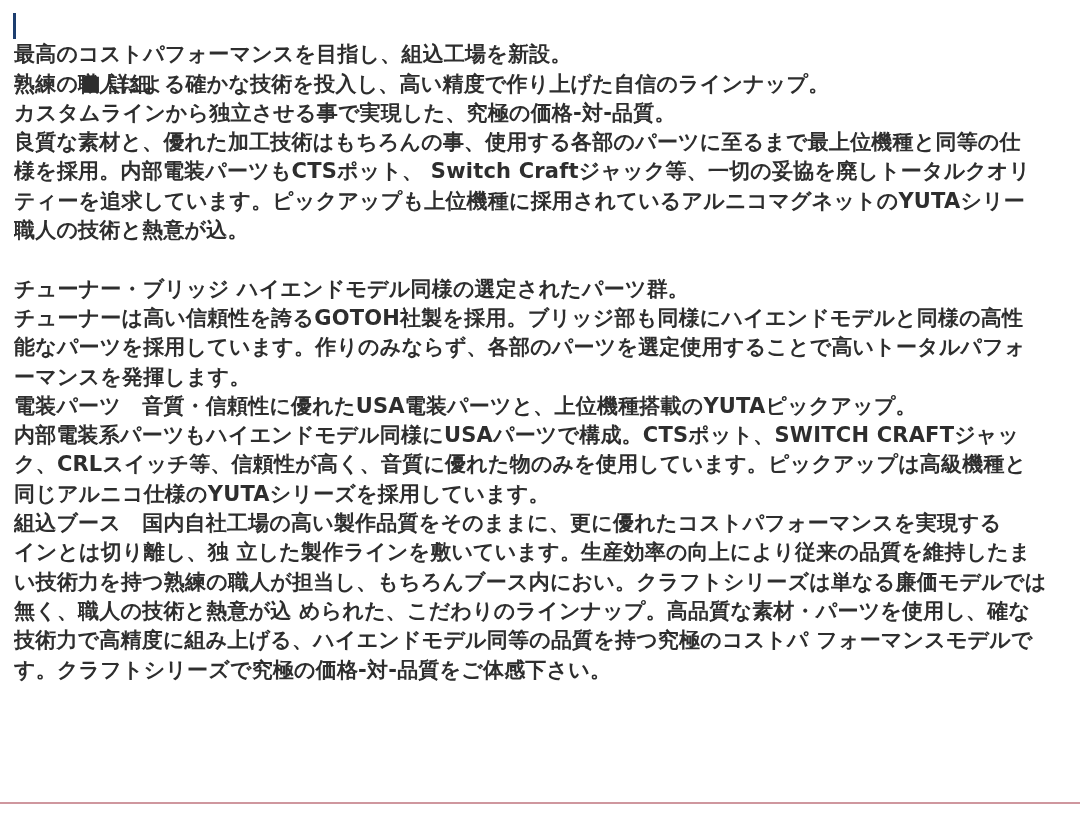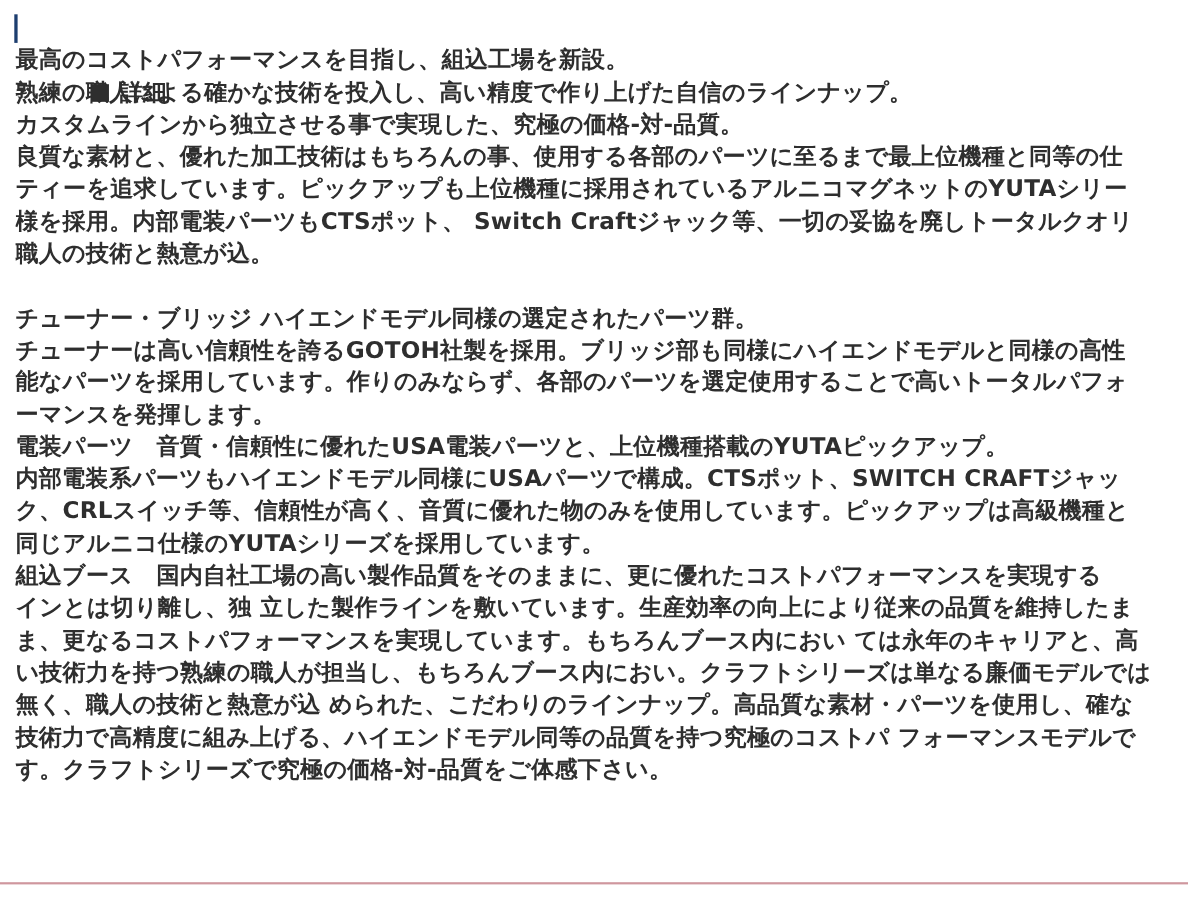--- a/index.html
+++ b/index.html
@@ -66,34 +66,33 @@
 <div class="doc" style="color: rgb(46, 46, 46);">
   <div class="heading-line">
     <span class="caret" style="background: rgb(29, 62, 111);"></span>
     <span class="marker">■</span><span>詳細</span>
   </div>
   <div>
       <div class="line">最高のコストパフォーマンスを目指し、組込工場を新設。</div>
       <div class="line">熟練の職人による確かな技術を投入し、高い精度で作り上げた自信のラインナップ。</div>
       <div class="line">カスタムラインから独立させる事で実現した、究極の価格-対-品質。</div>
       <div class="line">良質な素材と、優れた加工技術はもちろんの事、使用する各部のパーツに至るまで最上位機種と同等の仕</div>
+      <div class="line">様を採用。内部電装パーツもCTSポット、 Switch Craftジャック等、一切の妥協を廃しトータルクオリ</div>
       <div class="line">ティーを追求しています。ピックアップも上位機種に採用されているアルニコマグネットのYUTAシリー</div>
-      <div class="line">様を採用。内部電装パーツもCTSポット、 Switch Craftジャック等、一切の妥協を廃しトータルクオリ</div>
       <div class="line">職人の技術と熱意が込。</div>
       <div class="line"></div>
       <div class="line">チューナー・ブリッジ ハイエンドモデル同様の選定されたパーツ群。</div>
       <div class="line">チューナーは高い信頼性を誇るGOTOH社製を採用。ブリッジ部も同様にハイエンドモデルと同様の高性</div>
       <div class="line">能なパーツを採用しています。作りのみならず、各部のパーツを選定使用することで高いトータルパフォ</div>
       <div class="line">ーマンスを発揮します。</div>
       <div class="line">電装パーツ　音質・信頼性に優れたUSA電装パーツと、上位機種搭載のYUTAピックアップ。</div>
       <div class="line">内部電装系パーツもハイエンドモデル同様にUSAパーツで構成。CTSポット、SWITCH CRAFTジャッ</div>
       <div class="line">ク、CRLスイッチ等、信頼性が高く、音質に優れた物のみを使用しています。ピックアップは高級機種と</div>
       <div class="line">同じアルニコ仕様のYUTAシリーズを採用しています。</div>
       <div class="line">組込ブース　国内自社工場の高い製作品質をそのままに、更に優れたコストパフォーマンスを実現する</div>
       <div class="line">インとは切り離し、独 立した製作ラインを敷いています。生産効率の向上により従来の品質を維持したま</div>
-      <div class="line">ま、更なるコストパフォーマンスを実現しています。もちろんブース内におい ては永年のキャリアと、高</div>
       <div class="line">い技術力を持つ熟練の職人が担当し、もちろんブース内におい。クラフトシリーズは単なる廉価モデルでは</div>
       <div class="line">無く、職人の技術と熱意が込 められた、こだわりのラインナップ。高品質な素材・パーツを使用し、確な</div>
       <div class="line">技術力で高精度に組み上げる、ハイエンドモデル同等の品質を持つ究極のコストパ フォーマンスモデルで</div>
       <div class="line">す。クラフトシリーズで究極の価格-対-品質をご体感下さい。</div>
     </div>
   <div class="divider" style="border-top-color: rgb(207, 151, 158);"></div>
 </div>
 
 </body></html>

